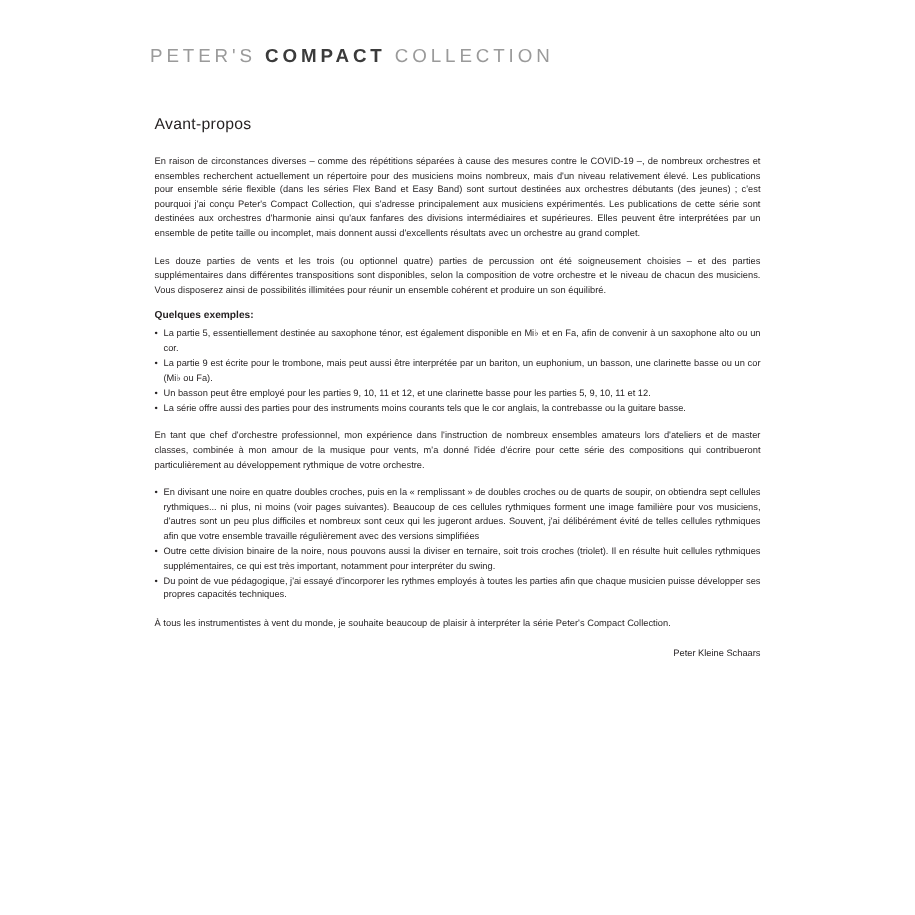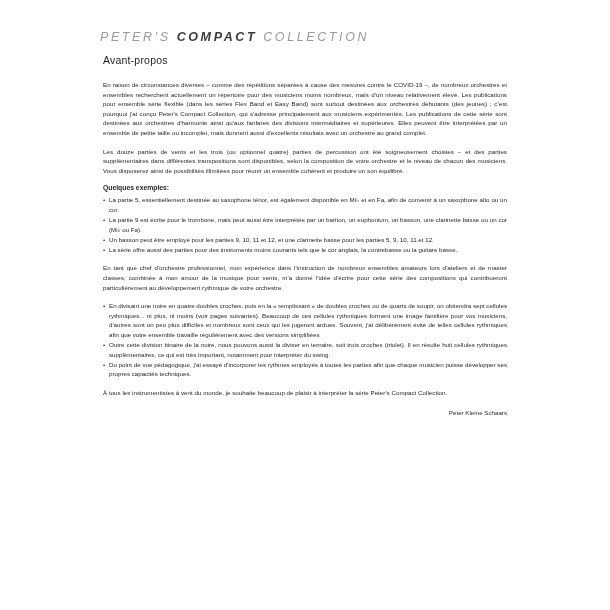--- a/index.html
+++ b/index.html
@@ -22,34 +22,33 @@
     padding: 0;
   }
   .masthead {
     position: absolute;
     left: 100px;
     top: 30px;
     font-size: 12.5px;
     letter-spacing: 2.6px;
     color: #9a9a9a;
     white-space: nowrap;
-    font-style: italic;
   }
   .masthead .brand-light {
     color: #9a9a9a;
     font-weight: normal;
   }
   .masthead .brand-bold {
     color: #3b3b3b;
     font-weight: bold;
   }
   .content {
     position: absolute;
     left: 103px;
-    top: 54px;
+    top: 77px;
     width: 404px;
   }
   .doc-title {
     font-size: 10.5px;
     font-weight: normal;
     color: #231f20;
     margin: 0 0 14px 0;
     letter-spacing: 0.2px;
   }
   p.para {

